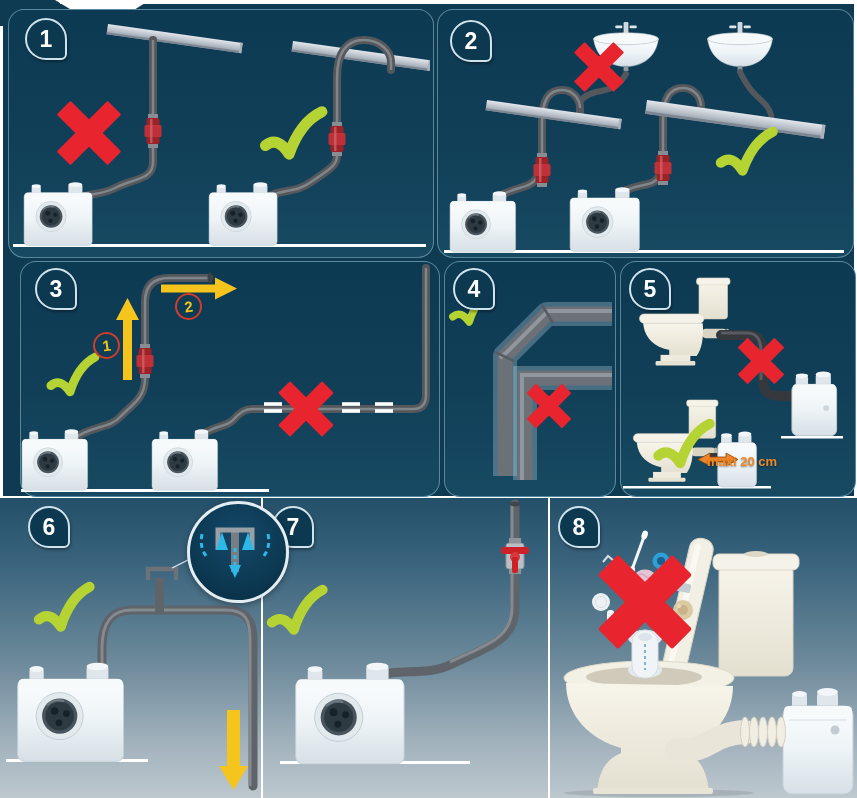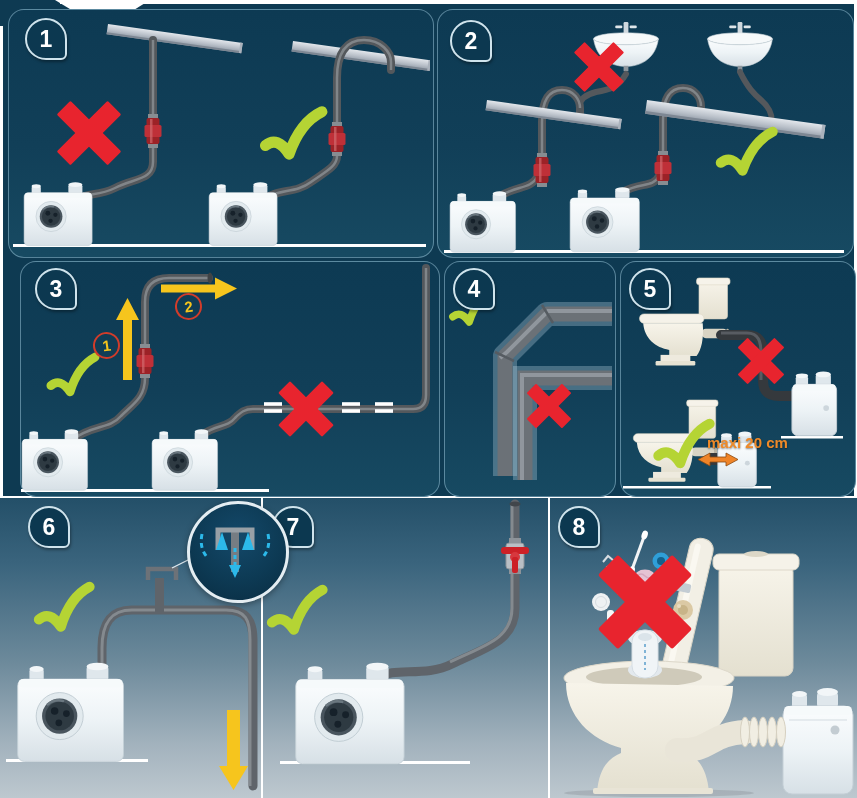--- a/index.html
+++ b/index.html
@@ -12,22 +12,22 @@
   .rowpanel{position:absolute;}
   .hline{position:absolute;background:#fff;}
   .vsep{position:absolute;background:#fff;width:2.5px;}
   .badge{position:absolute;width:38px;height:38px;background:#0c3850;border:2px solid #cfe3ec;
          border-radius:50% 50% 6px 50%;color:#fff;font-weight:bold;font-size:23px;line-height:1;
          display:flex;align-items:center;justify-content:center;z-index:5;
          box-shadow:1px 2px 3px rgba(0,0,0,.35);}
   .stepnum{position:absolute;width:23px;height:23px;border:2.5px solid #d23c2a;border-radius:50%;
          color:#f5c41c;font-weight:bold;font-size:15px;display:flex;align-items:center;
          justify-content:center;transform:rotate(-8deg);z-index:4;}
-  .maxi{position:absolute;color:#ef8a28;font-weight:bold;font-size:15px;z-index:4;
-         text-shadow:0 1px 2px rgba(0,0,0,.45);white-space:nowrap;}
+  .maxi{position:absolute;color:#ef8a28;font-weight:bold;font-size:13px;z-index:4;
+         text-shadow:0 1px 2px rgba(0,0,0,.45);white-space:nowrap;margin-top:20px;}
   .inset{position:absolute;width:96px;height:96px;border-radius:50%;border:3px solid #e4edf2;
          background:radial-gradient(circle at 50% 35%, #14496a 0%, #0d3a54 55%, #092c41 100%);
          z-index:8;box-shadow:0 2px 6px rgba(0,0,0,.35);}
   .psvg{position:absolute;left:0;top:0;}
 </style>
 </head>
 <body>
 
 <div id="stage">
 

